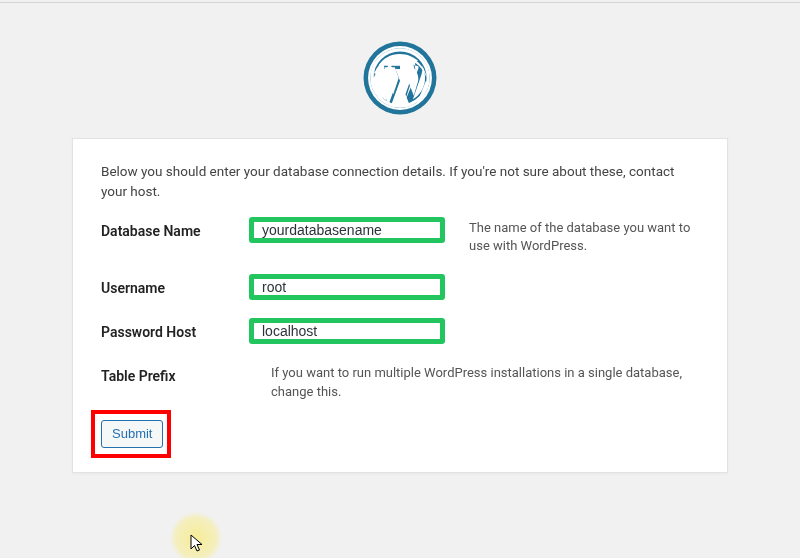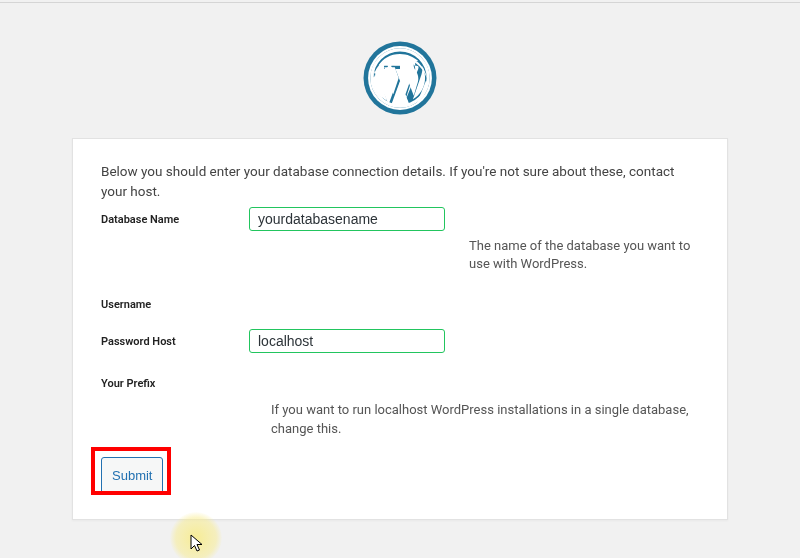--- a/index.html
+++ b/index.html
@@ -32,61 +32,60 @@
       background: #fff;
       margin: 0 72px;
       padding: 22px 28px 24px 28px;
       border: 1px solid #e2e2e2;
       box-shadow: 0 1px 2px rgba(0,0,0,0.04);
     }
     .intro {
       font-size: 13.5px;
       color: #444;
       line-height: 1.5;
-      margin-bottom: 5px;
+      margin-bottom: 15px;
     }
     .form-row {
       display: flex;
       align-items: flex-start;
       margin-bottom: 18px;
     }
     .form-label {
       flex: 0 0 148px;
-      font-size: 11px;
+      font-size: 14px;
       font-weight: 600;
       color: #222;
       padding-top: 6px;
     }
     .form-input-wrap {
       flex: 0 0 198px;
     }
     .form-input {
       width: 196px;
       height: 24px;
-      border: 1px solid #22c55e;
+      border: 5px solid #22c55e;
       border-radius: 3px;
       padding: 8px 8px;
       font-size: 14px;
       color: #2c3338;
       background: #fff;
     }
     .form-input.focused {
       border: 2px solid #2271b1;
       outline: none;
       height: 30px;
       padding: 0 7px;
     }
     .form-desc {
       flex: 1;
       padding-left: 22px;
       font-size: 13px;
       color: #555;
       line-height: 1.45;
       padding-top: 2px;
-      margin-top: 28px;
     }
     .form-desc code {
       font-family: Consolas, Monaco, monospace;
       font-size: 12.5px;
     }
     .submit-wrap {
       margin-top: 12px;
       position: relative;
     }
     .submit-highlight {
@@ -98,21 +97,21 @@
       border: 4px solid #ff0000;
       pointer-events: none;
     }
     .btn {
       display: inline-block;
       background: #f6f7f7;
       border: 1px solid #2271b1;
       color: #2271b1;
       font-size: 13px;
       line-height: 26px;
-      height: 38px;
+      height: 28px;
       padding: 0 10px;
       border-radius: 3px;
       cursor: pointer;
     }
     .cursor-highlight {
       position: absolute;
       bottom: -6px;
       left: 170px;
       width: 52px;
       height: 52px;
@@ -152,33 +151,36 @@
   <div class="form-row">
     <div class="form-label">Database Name</div>
     <div class="form-input-wrap">
       <input class="form-input" type="text" value="yourdatabasename" style="">
     </div>
     <div class="form-desc">The name of the database you want to use with WordPress.</div>
   </div>
 
   <div class="form-row">
     <div class="form-label">Username</div>
+    <div class="form-input-wrap">
+      <input class="form-input" type="text" value="root" style="">
+    </div>
   </div>
 
 
   <div class="form-row">
     <div class="form-label">Password Host</div>
     <div class="form-input-wrap">
       <input class="form-input" type="text" value="localhost" style="">
     </div>
   </div>
 
   <div class="form-row">
-    <div class="form-label">Your Prefix</div>
-    <div class="form-desc">If you want to run localhost WordPress installations in a single database, change this.</div>
+    <div class="form-label">Table Prefix</div>
+    <div class="form-desc">If you want to run multiple WordPress installations in a single database, change this.</div>
   </div>
 
   <div class="submit-wrap">
     <div class="submit-highlight"></div>
     <button class="btn">Submit</button>
   </div>
 </div>
 
 <div class="cursor-highlight"></div>
 <svg class="cursor-arrow" width="16" height="20" viewBox="0 0 16 20">

